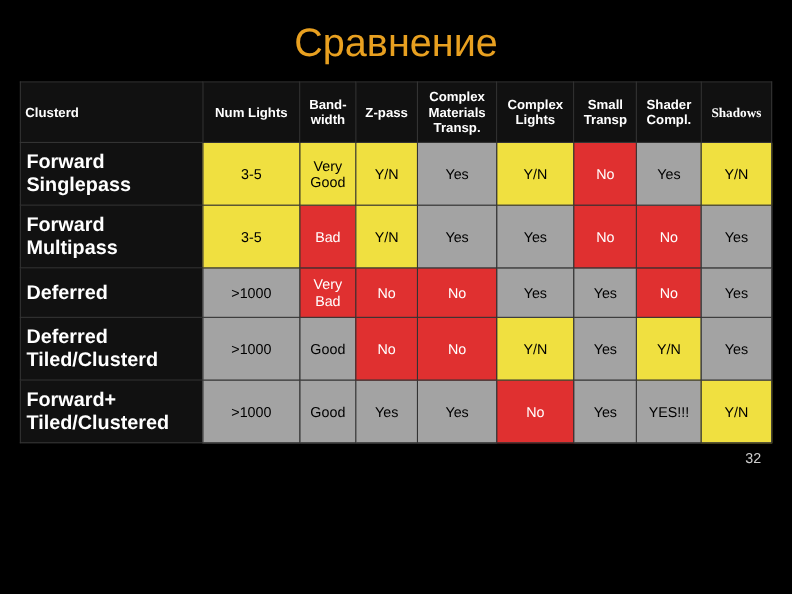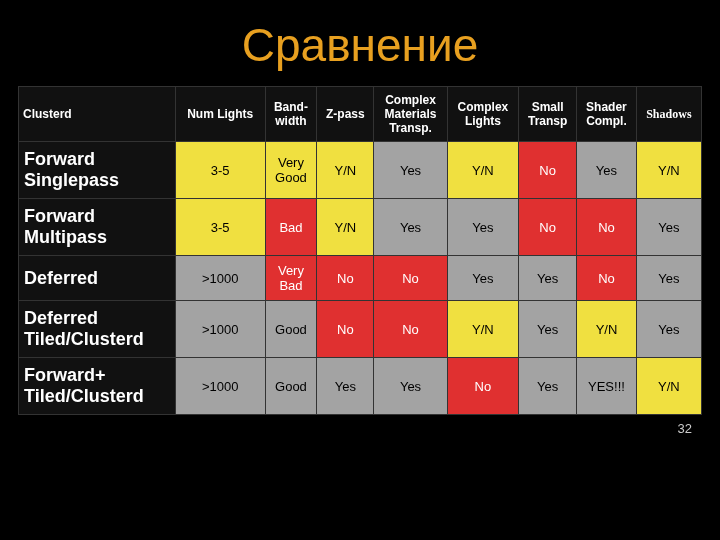--- a/index.html
+++ b/index.html
@@ -6,21 +6,21 @@
     body {
       background: #000;
       width: 720px;
       height: 540px;
       font-family: Arial, sans-serif;
       color: #fff;
       overflow: hidden;
     }
     .title {
       text-align: center;
-      font-size: 46px;
+      font-size: 36px;
       color: #e8a020;
       padding: 18px 0 14px 0;
       font-weight: normal;
     }
     .table-wrap {
       padding: 0 18px;
     }
     table {
       width: 100%;
       border-collapse: collapse;
@@ -138,21 +138,21 @@
           <td class="bg-green" style="white-space: pre-line; color: rgb(0, 0, 0);">Good</td>
           <td class="bg-red" style="white-space: pre-line; color: rgb(255, 255, 255);">No</td>
           <td class="bg-red" style="white-space: pre-line; color: rgb(255, 255, 255);">No</td>
           <td class="bg-yellow" style="white-space: pre-line; color: rgb(0, 0, 0);">Y/N</td>
           <td class="bg-green" style="white-space: pre-line; color: rgb(0, 0, 0);">Yes</td>
           <td class="bg-yellow" style="white-space: pre-line; color: rgb(0, 0, 0);">Y/N</td>
           <td class="bg-green" style="white-space: pre-line; color: rgb(0, 0, 0);">Yes</td>
         </tr>
         <tr>
           <td style="white-space: pre-line;">Forward+
-Tiled/Clusterd</td>
+Tiled/Clustered</td>
           <td class="bg-green" style="white-space: pre-line; color: rgb(0, 0, 0);">&gt;1000</td>
           <td class="bg-green" style="white-space: pre-line; color: rgb(0, 0, 0);">Good</td>
           <td class="bg-green" style="white-space: pre-line; color: rgb(0, 0, 0);">Yes</td>
           <td class="bg-green" style="white-space: pre-line; color: rgb(0, 0, 0);">Yes</td>
           <td class="bg-red" style="white-space: pre-line; color: rgb(255, 255, 255);">No</td>
           <td class="bg-green" style="white-space: pre-line; color: rgb(0, 0, 0);">Yes</td>
           <td class="bg-green" style="white-space: pre-line; color: rgb(0, 0, 0);">YES!!!</td>
           <td class="bg-yellow" style="white-space: pre-line; color: rgb(0, 0, 0);">Y/N</td>
         </tr>
       </tbody>

